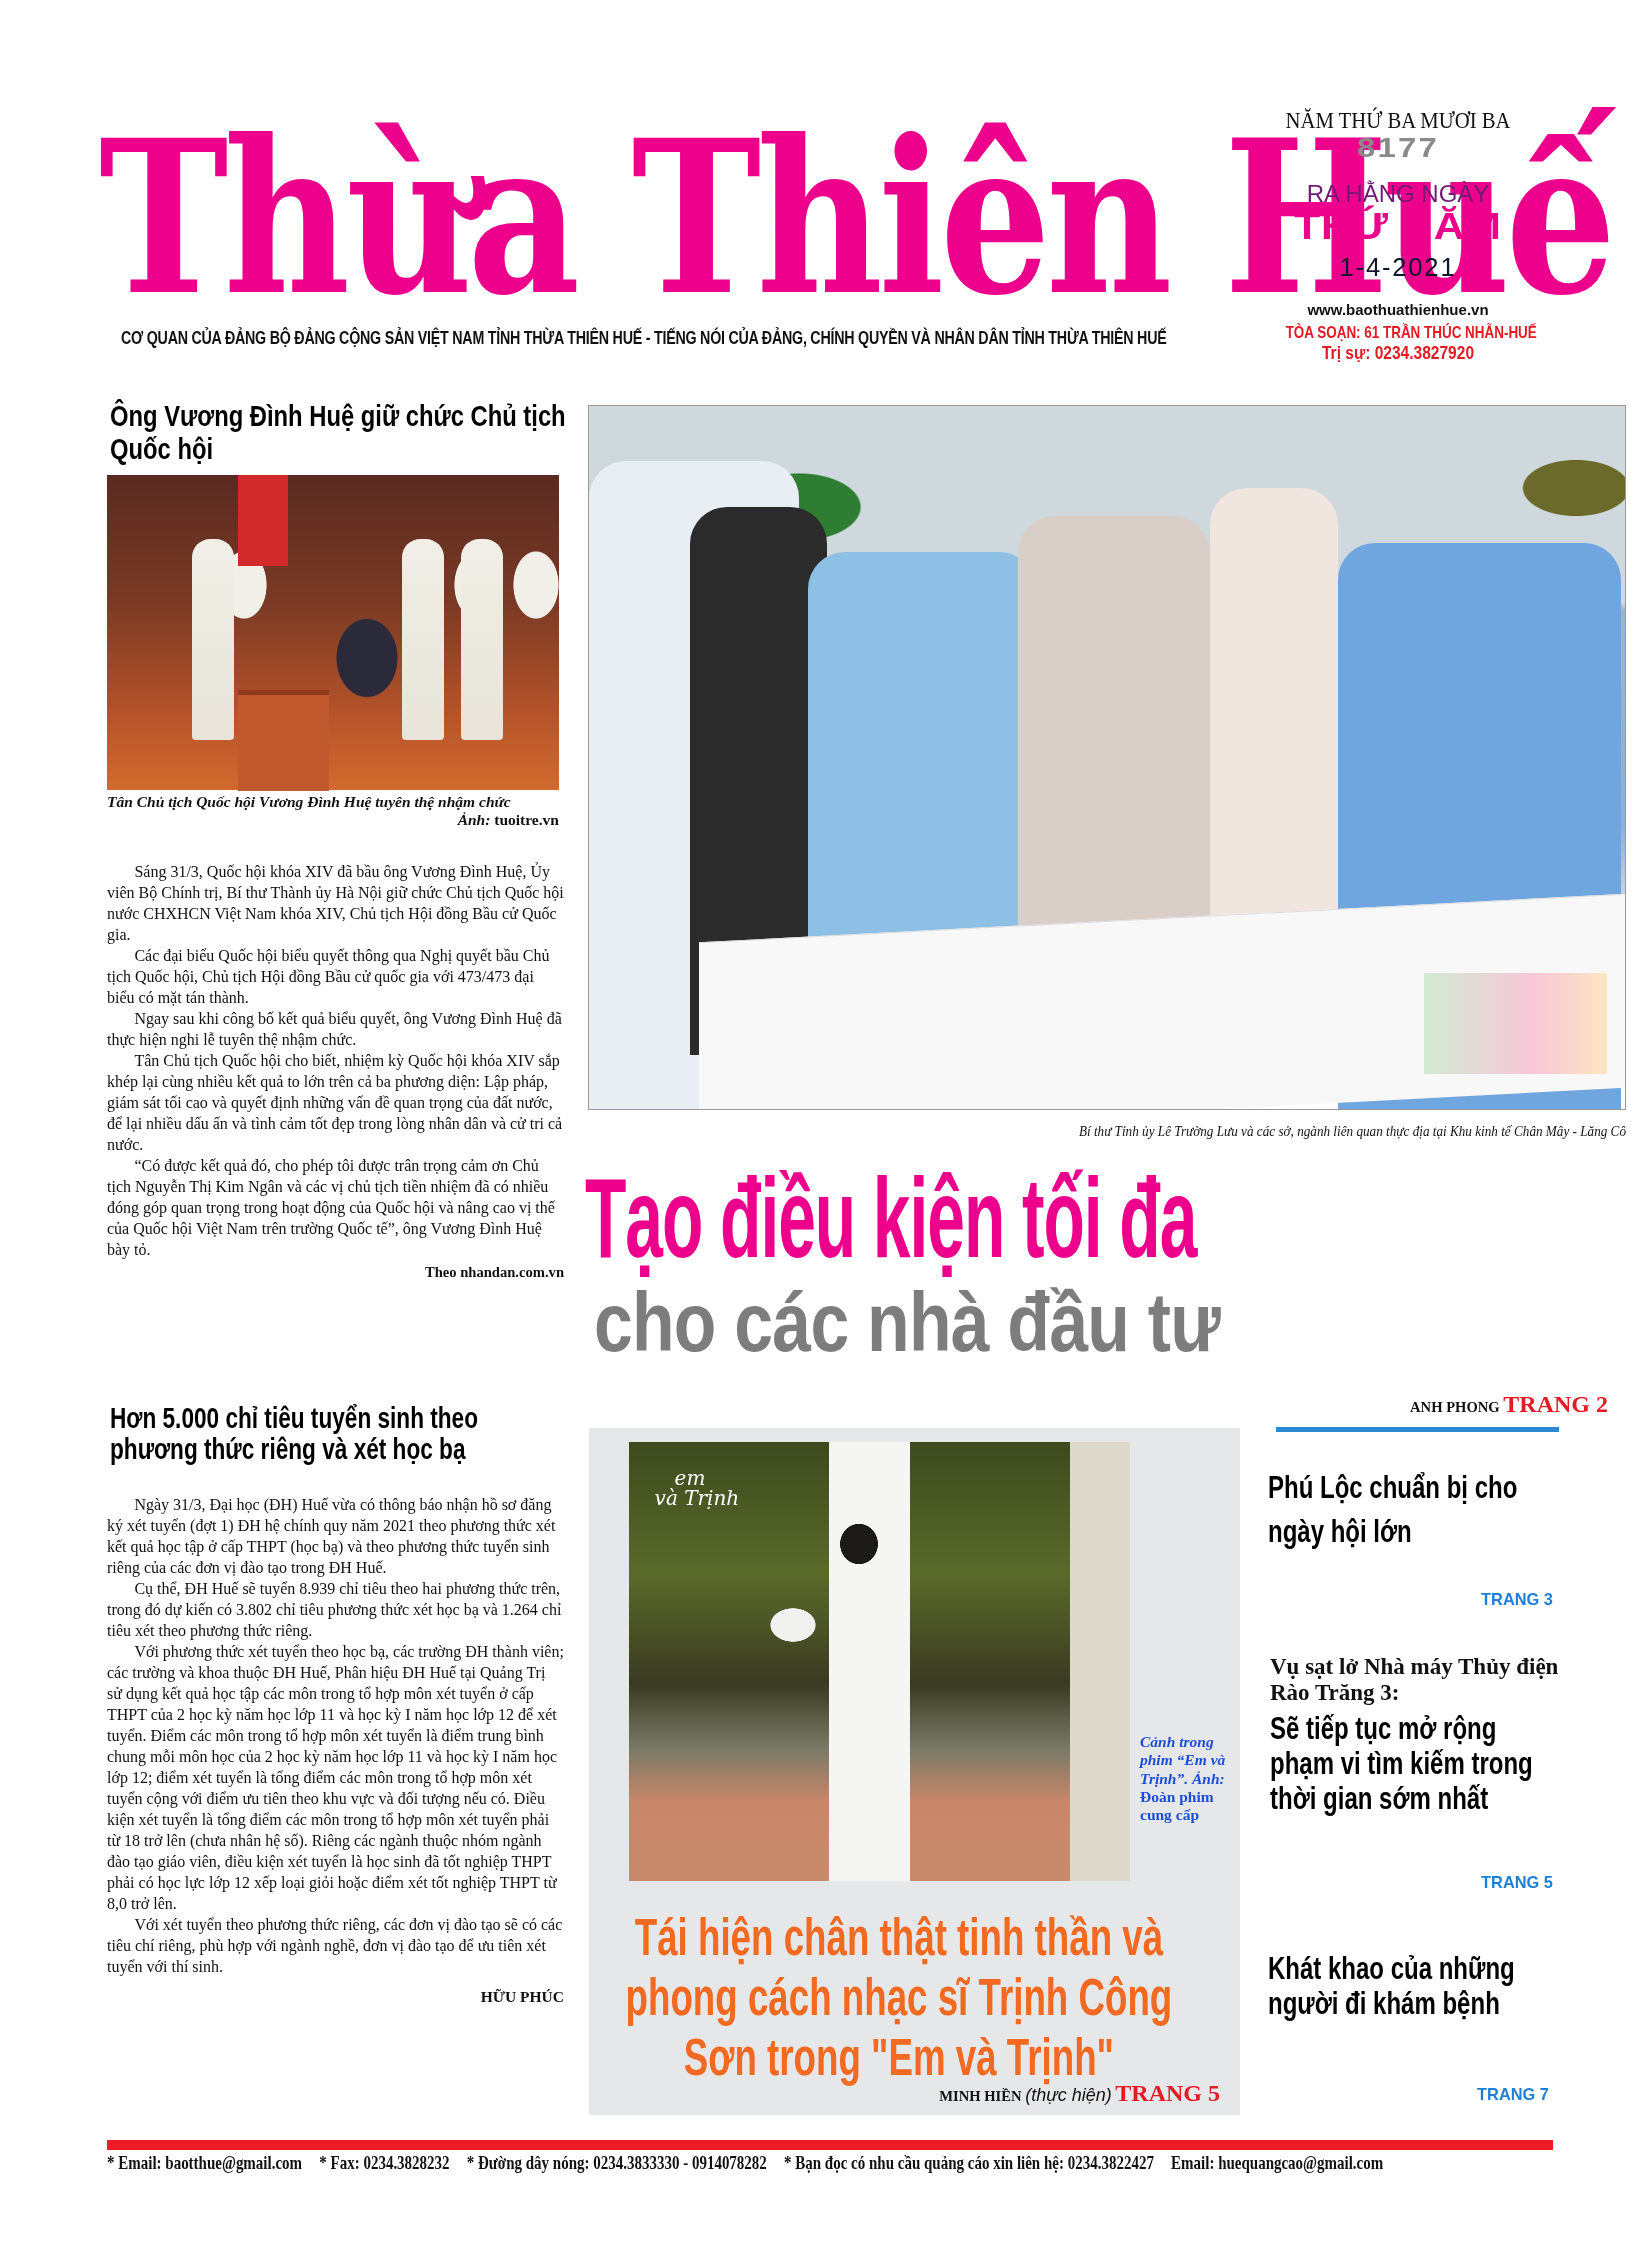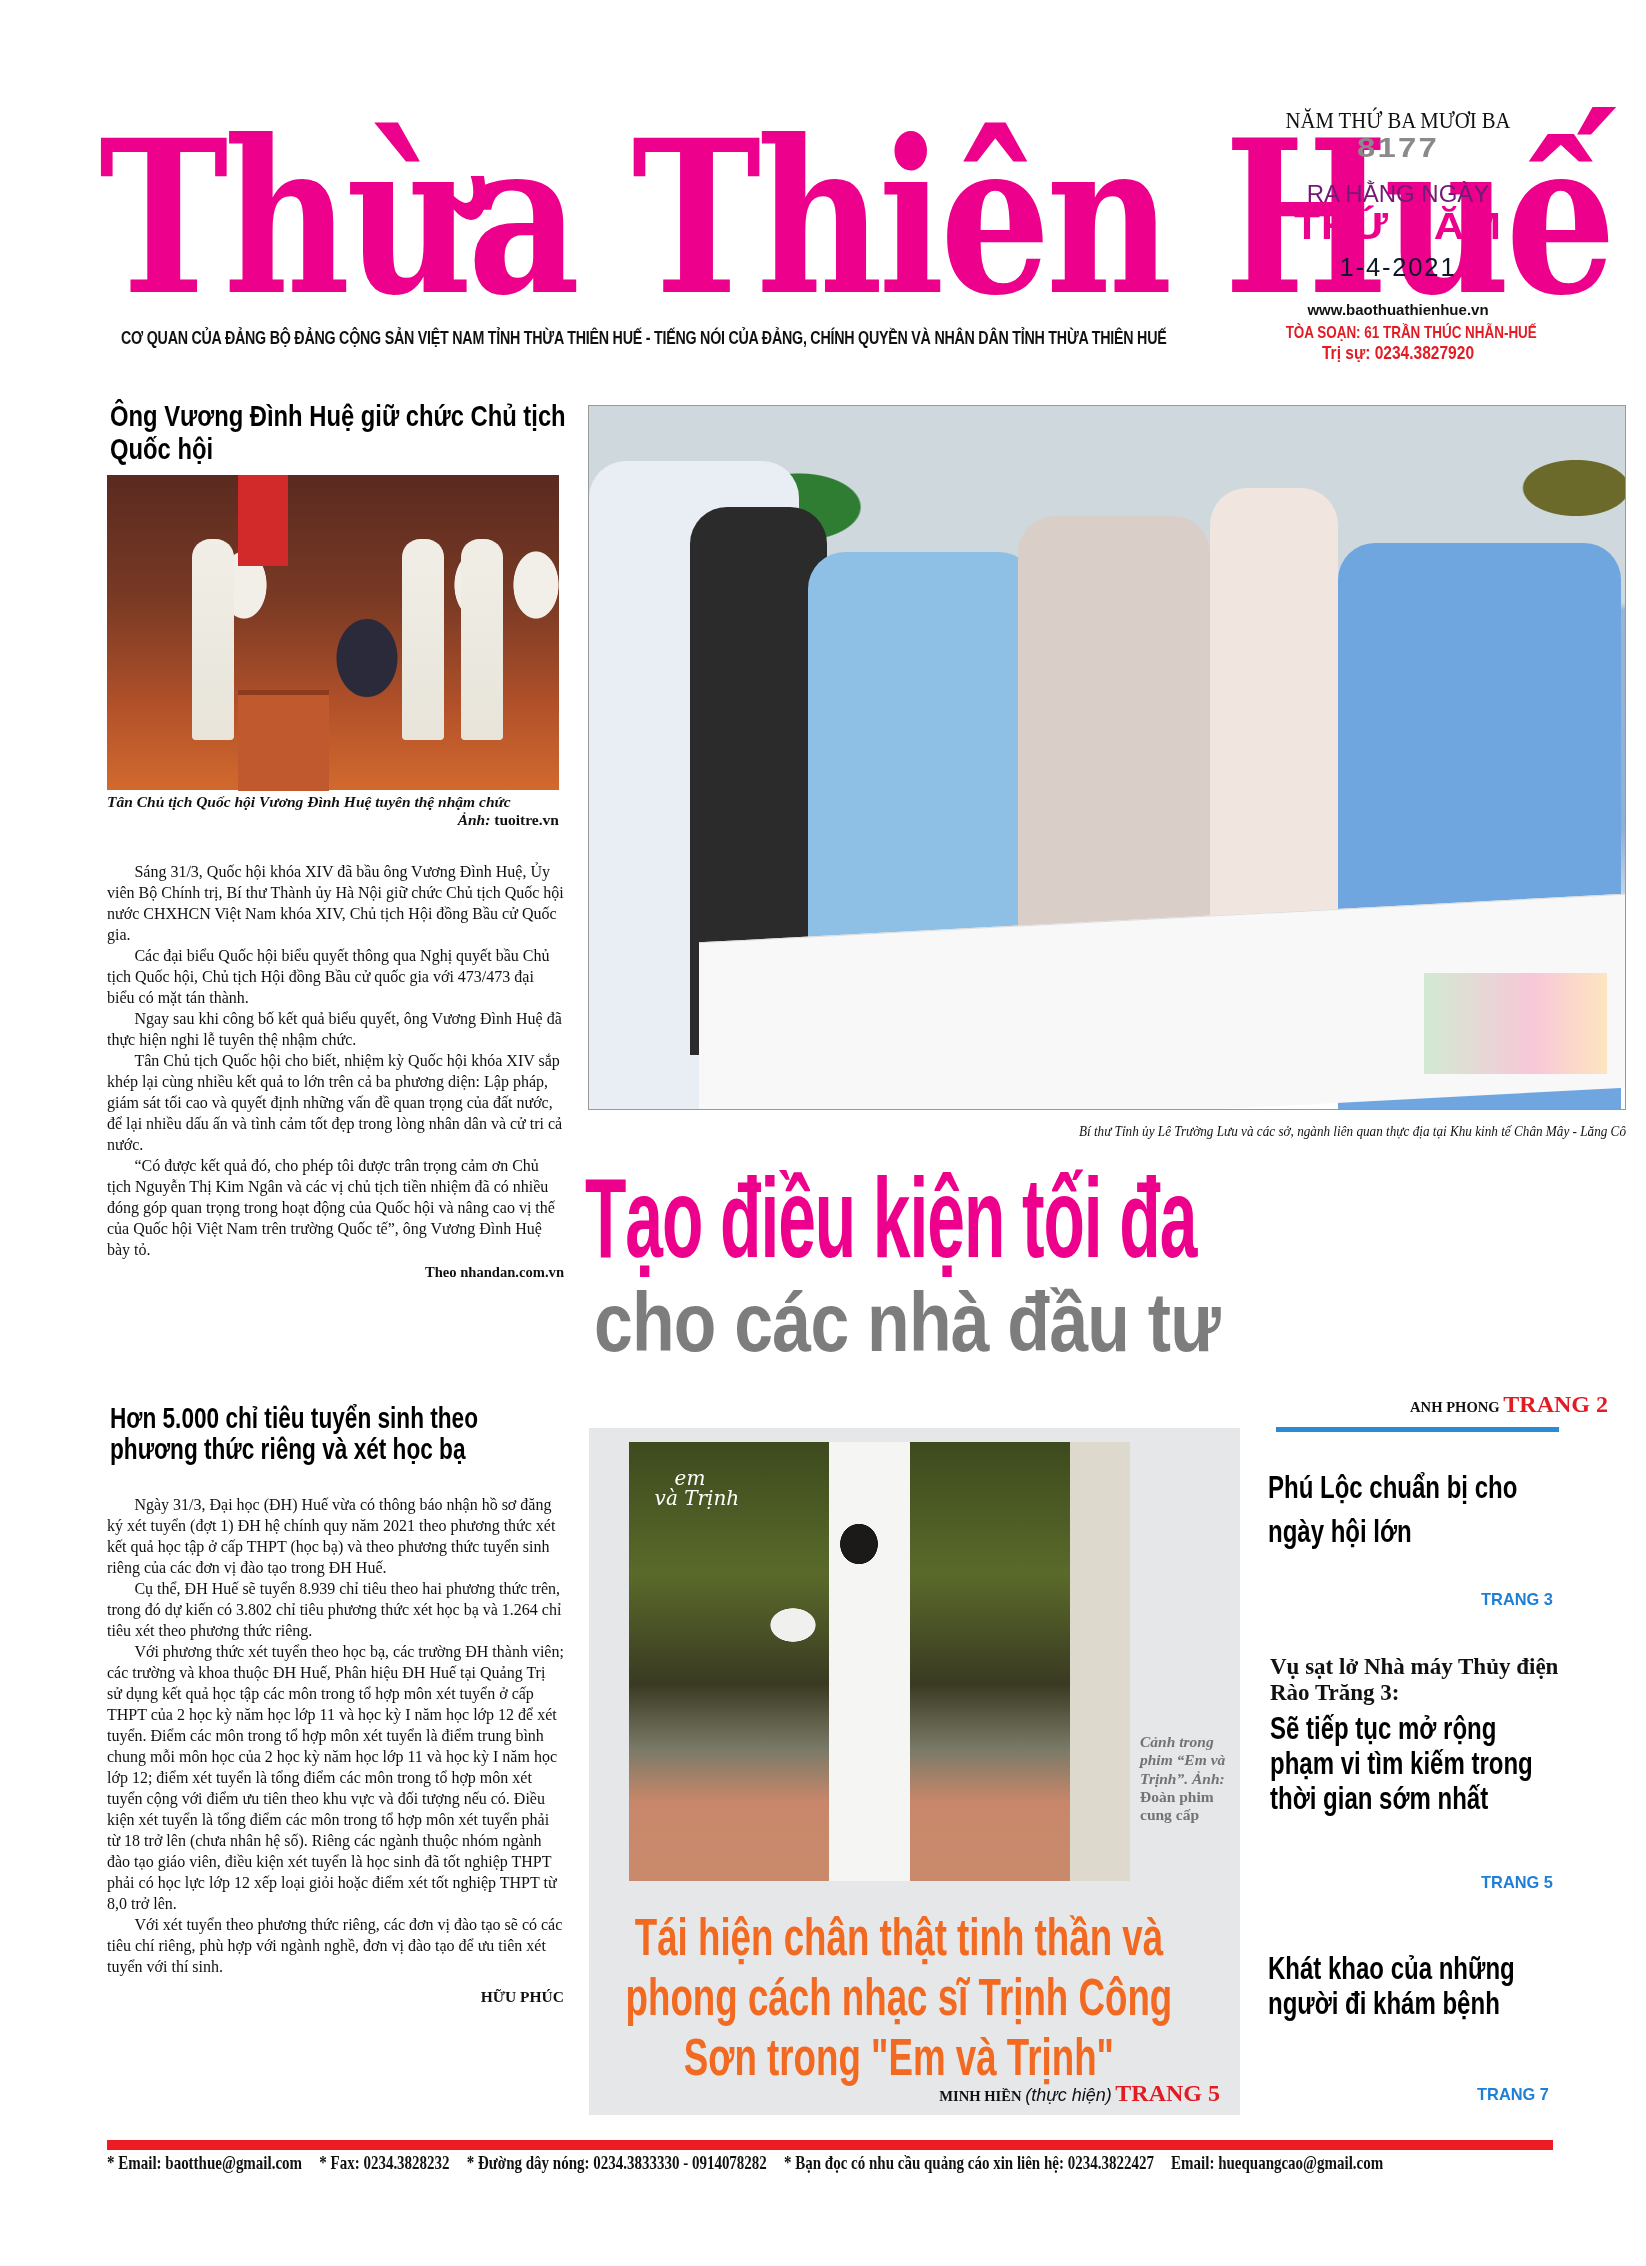--- a/index.html
+++ b/index.html
@@ -121,21 +121,21 @@
         radial-gradient(ellipse 31px 33px at 230px 102px, #1b1a18 60%, transparent 62%),
         linear-gradient(90deg, transparent 0%, transparent 40%, #f5f5f3 40%, #f5f5f3 56%, transparent 56%),
         radial-gradient(ellipse 37px 27.4px at 164px 183px, #f0f0ee 60%, transparent 62%),
         linear-gradient(90deg, transparent 0%, transparent 88%, #ddd9cc 88%),
         linear-gradient(180deg, #3d4a1e 0%, #5a6a2a 30%, #3a3a22 55%, #7a7a68 70%, #c8876a 82%, #c98a6c 100%);
       overflow: hidden;
     }
     .feature-photo-sig { position: absolute; left: 25.6px; top: 25.6px; font-family: "DejaVu Serif", serif; font-style: italic; color: #fff; font-size: 20px; line-height: 20px; }
     .feature-caption {
       left: 1140px; top: 1733px; width: 91px;
-      font-family: "Liberation Serif", serif; font-style: italic; font-weight: bold; font-size: 15.5px; line-height: 18.3px; color: #737373;
+      font-family: "Liberation Serif", serif; font-style: italic; font-weight: bold; font-size: 15.5px; line-height: 18.3px; color: #1d4ed8;
     }
     .feature-caption .nonital { font-style: normal; }
     .feature-headline {
       left: 603px; top: 1908px; width: 822px;
       font-family: "Liberation Sans", sans-serif; font-weight: bold;
       font-size: 51px; line-height: 60px; color: #f26a21;
       transform: scaleX(0.72); transform-origin: left top;
       text-align: center;
     }
     .feature-byline { left: 868px; top: 2080px; width: 352px; text-align: right; white-space: nowrap; }

